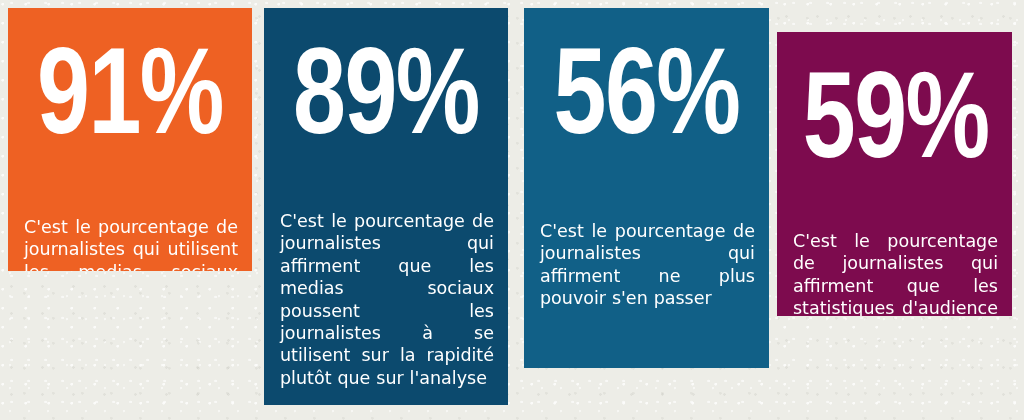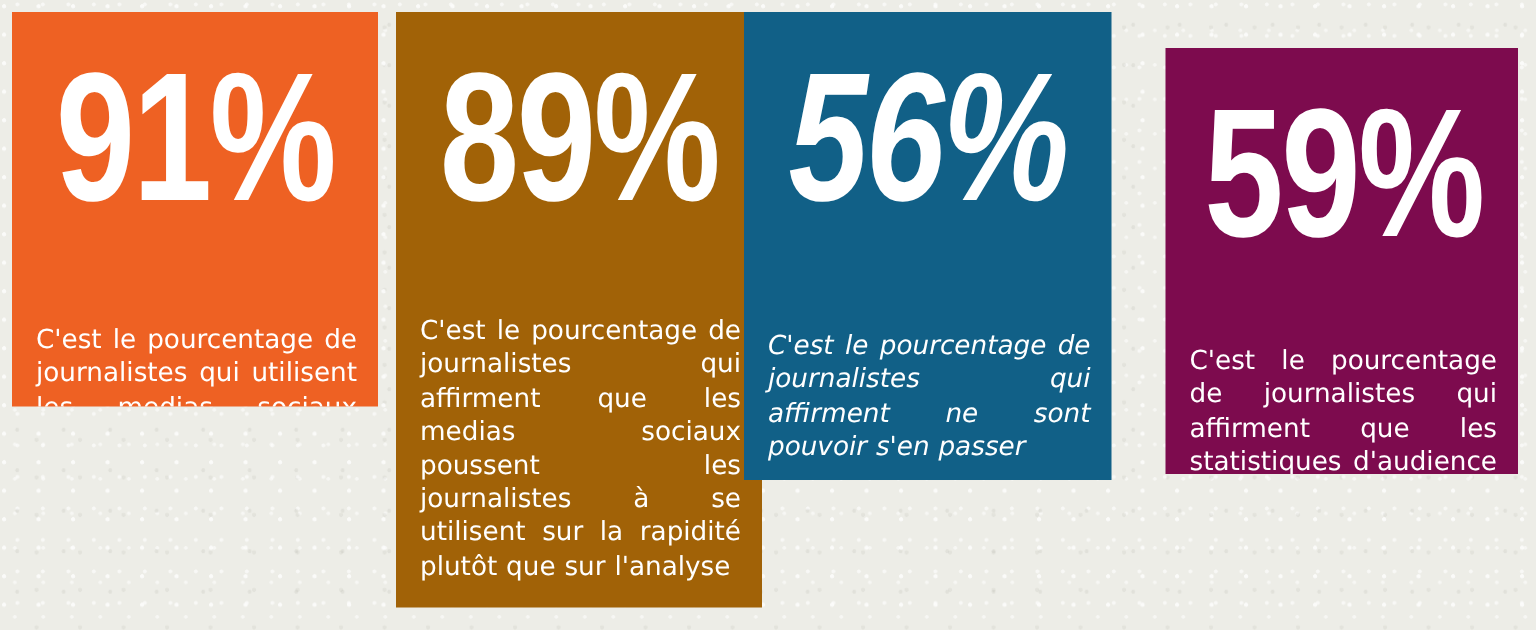--- a/index.html
+++ b/index.html
@@ -41,21 +41,21 @@
   .stat-card {
     position: absolute;
     top: 8px;
     box-sizing: border-box;
     overflow: hidden;
     box-shadow: 0 0 0 0 rgba(0,0,0,0);
   }
 
   .stat-card-1 { left: 8px;   width: 244px; height: 263px; }
   .stat-card-2 { left: 264px; width: 244px; height: 397px; }
-  .stat-card-3 { left: 496px; width: 245px; height: 312px; font-style: italic; }
+  .stat-card-3 { left: 524px; width: 245px; height: 360px; }
   .stat-card-4 { left: 777px; width: 235px; height: 284px; margin-top: 24px; }
 
   .stat-value {
     display: block;
     color: #ffffff;
     font-family: "Liberation Sans Narrow", "Liberation Sans", sans-serif;
     font-weight: 700;
     font-size: 122px;
     line-height: 0.98;
     letter-spacing: -2px;
@@ -100,32 +100,32 @@
 
 <div id="cards-container">
 
   <div class="stat-card stat-card-1" style="background-color: rgb(238, 97, 35);">
     <div class="value-wrap">
       <span class="stat-value">91%</span>
     </div>
     <p class="stat-desc">C'est le pourcentage de journalistes qui utilisent les medias sociaux dans le cadre de leur activité professionnelle</p>
   </div>
 
-  <div class="stat-card stat-card-2" style="background-color: #a16207;">
+  <div class="stat-card stat-card-2" style="background-color: #0c4a6e;">
     <div class="value-wrap">
       <span class="stat-value">89%</span>
     </div>
     <p class="stat-desc">C'est le pourcentage de journalistes qui affirment que les medias sociaux poussent les journalistes à se utilisent sur la rapidité plutôt que sur l'analyse</p>
   </div>
 
   <div class="stat-card stat-card-3" style="background-color: rgb(17, 96, 135);">
     <div class="value-wrap">
       <span class="stat-value">56%</span>
     </div>
-    <p class="stat-desc">C'est le pourcentage de journalistes qui affirment ne sont pouvoir s'en passer</p>
+    <p class="stat-desc">C'est le pourcentage de journalistes qui affirment ne plus pouvoir s'en passer</p>
   </div>
 
   <div class="stat-card stat-card-4" style="background-color: rgb(125, 11, 78);">
     <div class="value-wrap">
       <span class="stat-value">59%</span>
     </div>
     <p class="stat-desc">C'est le pourcentage de journalistes qui affirment que les statistiques d'audience sont un facteur clé pour orienter la création de contenu</p>
   </div>
 
 </div>

